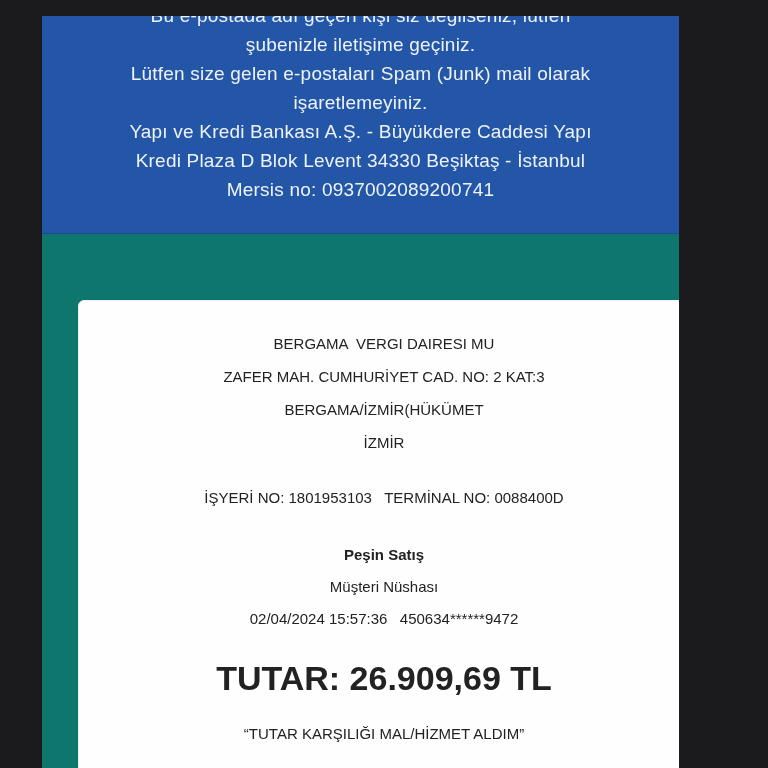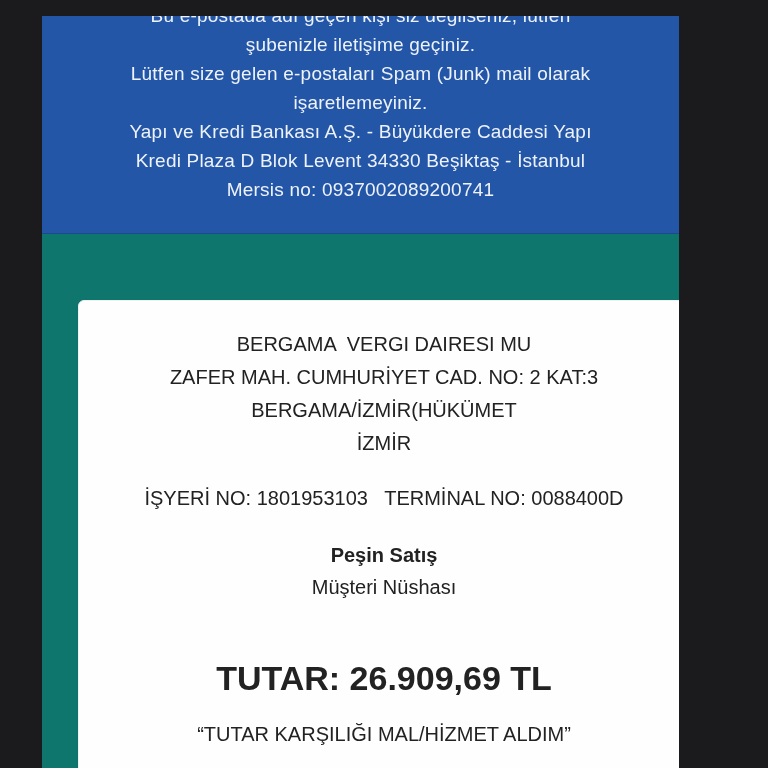--- a/index.html
+++ b/index.html
@@ -44,21 +44,21 @@
     background: #fefefe;
     border: 1px solid #f0f0f1;
     border-radius: 6px;
     box-shadow: 0 1px 3px rgba(0,0,0,0.04);
   }
   .receipt-line {
     position: absolute;
     left: 0;
     right: 0;
     text-align: center;
-    font-size: 20px;
+    font-size: 15px;
     line-height: 20px;
     color: #222222;
     white-space: pre;
   }
   .rl-merchant   { top: 33px; }
   .rl-address1   { top: 66px; }
   .rl-address2   { top: 99px; }
   .rl-address3   { top: 132px; text-align: center; }
   .rl-ids        { top: 187px; }
   .rl-sale-type  { top: 244px; font-weight: bold; }
@@ -86,18 +86,19 @@
   </div>
 
   <div class="receipt-card">
     <div class="receipt-line rl-merchant">BERGAMA  VERGI DAIRESI MU</div>
     <div class="receipt-line rl-address1">ZAFER MAH. CUMHURİYET CAD. NO: 2 KAT:3</div>
     <div class="receipt-line rl-address2">BERGAMA/İZMİR(HÜKÜMET</div>
     <div class="receipt-line rl-address3">İZMİR</div>
     <div class="receipt-line rl-ids">İŞYERİ NO: 1801953103   TERMİNAL NO: 0088400D</div>
     <div class="receipt-line rl-sale-type">Peşin Satış</div>
     <div class="receipt-line rl-copy">Müşteri Nüshası</div>
+    <div class="receipt-line rl-datetime">02/04/2024 15:57:36   450634******9472</div>
     <div class="receipt-line rl-total">TUTAR: 26.909,69 TL</div>
     <div class="receipt-line rl-disclaimer">“TUTAR KARŞILIĞI MAL/HİZMET ALDIM”</div>
     <div class="receipt-line rl-partial">SIRA NO: 004 ONAY KODU: 757522</div>
   </div>
 
 </div>
 
 </body></html>

